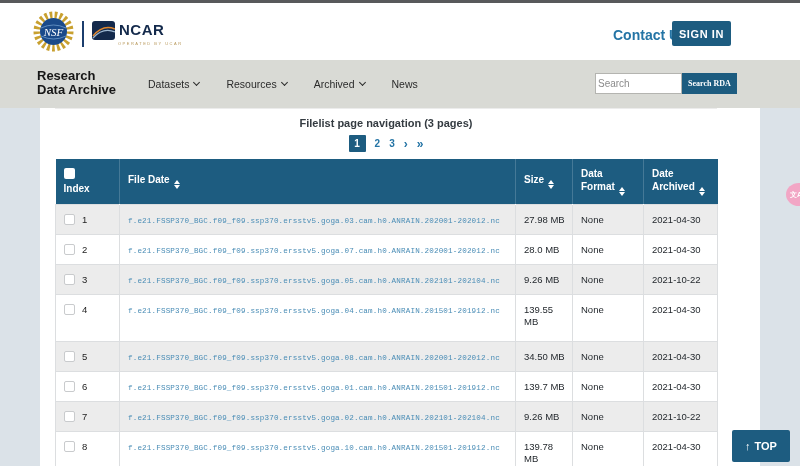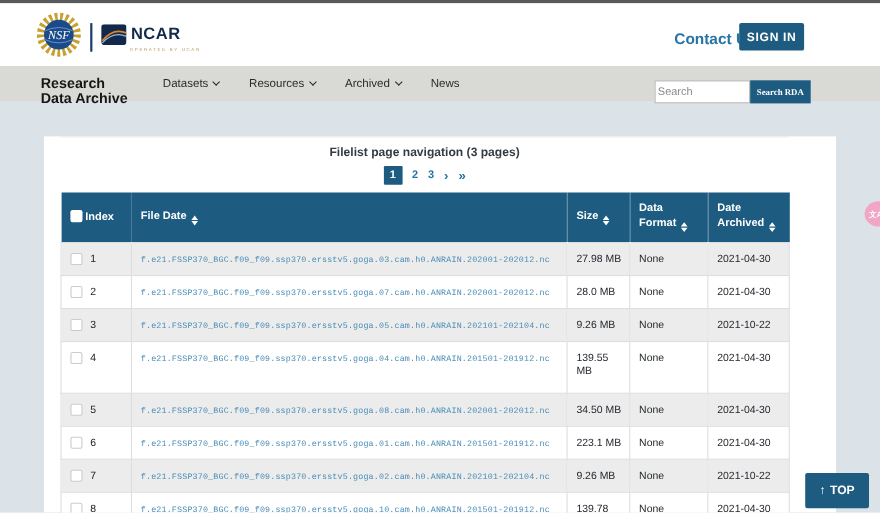--- a/index.html
+++ b/index.html
@@ -24,53 +24,53 @@
   .ncar-text { font-size:15px; font-weight:bold; color:#13294b; letter-spacing:0.5px; }
   .ncar-tagline { font-size:4px; color:#b8985a; letter-spacing:1.5px; margin-top:1px; margin-left:26px; text-transform:uppercase; }
   .contact-link { position:absolute; left:613px; top:24px; font-size:14px; font-weight:bold; color:var(--link-blue,#2474a5); }
   .signin-btn {
     position:absolute; left:672px; top:18px; width:59px; height:25px;
     background:var(--accent-teal,#1d5c80); color:#fff; border:none; border-radius:2px;
     font-family:inherit; font-size:11px; font-weight:bold; letter-spacing:0.6px; cursor:pointer;
   }
 
   
-  .navbar { position:absolute; top:60px; left:0; right:0; height:32px; background:var(--navbar-gray,#d9dad5); }
+  .navbar { position:absolute; top:60px; left:0; right:0; height:48px; background:var(--navbar-gray,#d9dad5); }
   .brand { position:absolute; left:37px; top:9px; font-size:13px; font-weight:bold; color:#161616; line-height:13.5px; }
   .menu { position:absolute; left:148px; top:0; height:100%; display:flex; align-items:center; gap:27px; }
   .menu-item { display:flex; align-items:center; font-size:10.5px; color:#2b2b2b; cursor:pointer; }
   .chev { display:inline-block; width:5px; height:5px; border-right:1.4px solid #2b2b2b; border-bottom:1.4px solid #2b2b2b; transform:rotate(45deg); margin-left:5px; margin-top:-3px; }
   .search-wrap { position:absolute; left:595px; top:13px; display:flex; }
   .search-input { width:87px; height:21px; border:1px solid #b4b4b0; background:#fff; font-family:inherit; font-size:10px; padding:0 2px; color:#444; outline:none; }
   .search-input::placeholder { color:#8b8b8b; }
   .search-btn { height:21px; background:var(--accent-teal,#1d5c80); color:#fff; border:none; font-family:Liberation Serif, serif; font-size:8px; font-weight:bold; padding:0 6px; cursor:pointer; }
 
   
-  .main { position:absolute; top:108px; left:0; right:0; bottom:0;margin-top:16px; }
+  .main { position:absolute; top:108px; left:0; right:0; bottom:0; }
   .card { position:absolute; left:40px; width:720px; top:0; bottom:0; background:#fff; }
   .content { margin-left:15px; width:662px; border-top:1px solid #ececec; padding-top:8px; }
 
   .filelist-nav { text-align:center; }
   .nav-title { font-size:11px; font-weight:bold; color:#343b41; }
   .pages { margin-top:6px; display:flex; justify-content:center; align-items:center; gap:9px; height:17px; }
   .page { font-size:10px; font-weight:bold; color:var(--link-blue,#2474a5); cursor:pointer; }
   .page.active { width:17px; height:17px; background:var(--accent-teal,#1d5c80); color:#fff; display:flex; align-items:center; justify-content:center; border-radius:1px; }
   .page-arrow { font-size:12px; font-weight:bold; color:var(--link-blue,#2474a5); line-height:10px; cursor:pointer; }
 
   
   table { width:662px; border-collapse:collapse; margin-top:7px; table-layout:fixed; }
   col.c-index { width:64px; } col.c-file { width:396px; } col.c-size { width:57px; }
   col.c-format { width:71px; } col.c-date { width:74px; }
   thead th {
     background:var(--accent-teal,#1d5c80); color:#fff; font-size:10px; font-weight:bold;
     text-align:left; vertical-align:middle; padding:5px 8px; height:45px;
     border-left:1px solid rgba(255,255,255,0.18); line-height:13px;
   }
   thead th:first-child { border-left:none; }
-  .th-index { display:flex; flex-direction:row; gap:3px; }
+  .th-index { display:flex; flex-direction:column; gap:3px; }
   .checkbox { display:inline-block; width:11px; height:11px; background:#fff; border-radius:2px; cursor:pointer; }
   tbody .checkbox { border:1px solid #c9cbcd; }
   .sort { display:inline-flex; flex-direction:column; margin-left:4px; vertical-align:-1px; }
   .sort i { width:0; height:0; border-left:3px solid transparent; border-right:3px solid transparent; }
   .sort .up { border-bottom:4px solid #fff; margin-bottom:1px; }
   .sort .dn { border-top:4px solid #fff; }
   tbody td {
     font-size:9.5px; color:#24292e; padding:9px 8px 4px 8px; vertical-align:top;
     border:1px solid #dcdee0; line-height:12px; overflow:hidden;
   }
@@ -274,21 +274,21 @@
               <td>2021-04-30</td>
             </tr>
             <tr>
               <td>
                 <span class="idx-cell">
                   <span class="checkbox"></span>
                   <span class="idx-num">6</span>
                 </span>
               </td>
               <td><a href="#" class="file-link">f.e21.FSSP370_BGC.f09_f09.ssp370.ersstv5.goga.01.cam.h0.ANRAIN.201501-201912.nc</a></td>
-              <td class="size-cell">223.1 MB</td>
+              <td class="size-cell">139.7 MB</td>
               <td>None</td>
               <td>2021-04-30</td>
             </tr>
             <tr>
               <td>
                 <span class="idx-cell">
                   <span class="checkbox"></span>
                   <span class="idx-num">7</span>
                 </span>
               </td>

